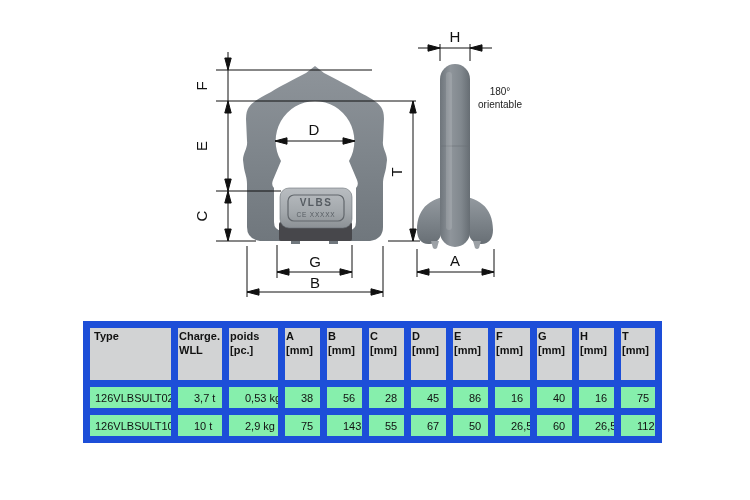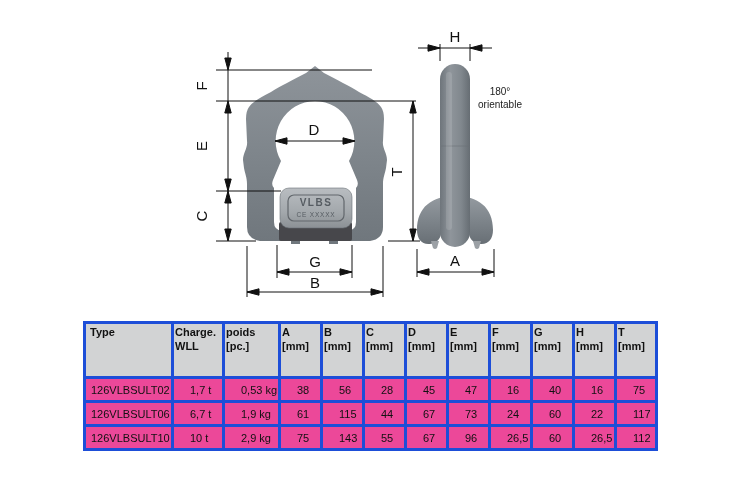--- a/index.html
+++ b/index.html
@@ -13,30 +13,30 @@
   .note-text{font-size:10px;fill:#222;}
   .logo-text{font-size:10px;font-weight:bold;fill:#565c62;letter-spacing:1.5px;}
   .logo-sub{font-size:6.5px;fill:#565c62;letter-spacing:0.8px;}
 
   .spec-table{
     position:absolute;left:83px;top:321px;
     border-collapse:collapse;table-layout:fixed;width:572px;
     font-size:11px;
   }
   .spec-table th,.spec-table td{
-    border:3px solid #1d4ed8;overflow:hidden;white-space:nowrap;
+    border:7px solid #1d4ed8;overflow:hidden;white-space:nowrap;
   }
   .spec-table{border:2px solid #000;}
   .spec-table thead th{
     background:#d2d3d4;font-weight:bold;vertical-align:top;text-align:left;
     height:50px;padding:2px 1px 0 1px;font-size:11px;line-height:1.25;
   }
   .spec-table thead th.col-type{text-align:left;padding-left:4px;}
   .spec-table tbody td{
-    height:21px;text-align:center;background:#ec4899;padding:0 16px;margin-top:36px;
+    height:21px;text-align:center;background:#86efac;padding:0 16px;margin-top:36px;
   }
   .spec-table tbody td.cell-type{text-align:left;padding-left:5px;}
 </style>
 </head>
 <body>
 
 <div class="page">
 
   <svg class="drawing" viewBox="0 0 750 320" width="750" height="320">
     <defs>
@@ -274,55 +274,41 @@
           </th>
         <th>
             <div>T</div>
             <div>[mm]</div>
           </th>
       </tr>
     </thead>
     <tbody>
       <tr>
         <td class="cell-type">126VLBSULT02</td>
-        <td>1,7 t</td>
+        <td>3,7 t</td>
         <td>0,53 kg</td>
         <td>38</td>
         <td>56</td>
         <td>28</td>
         <td>45</td>
-        <td>47</td>
+        <td>86</td>
         <td>16</td>
         <td>40</td>
         <td>16</td>
         <td>75</td>
-      </tr>
-      <tr>
-        <td class="cell-type">126VLBSULT06</td>
-        <td>6,7 t</td>
-        <td>1,9 kg</td>
-        <td>61</td>
-        <td>115</td>
-        <td>44</td>
-        <td>67</td>
-        <td>73</td>
-        <td>24</td>
-        <td>60</td>
-        <td>22</td>
-        <td>117</td>
       </tr>
       <tr>
         <td class="cell-type">126VLBSULT10</td>
         <td>10 t</td>
         <td>2,9 kg</td>
         <td>75</td>
         <td>143</td>
         <td>55</td>
         <td>67</td>
-        <td>96</td>
+        <td>50</td>
         <td>26,5</td>
         <td>60</td>
         <td>26,5</td>
         <td>112</td>
       </tr>
     </tbody>
   </table>
 </div>
 
 </body></html>

